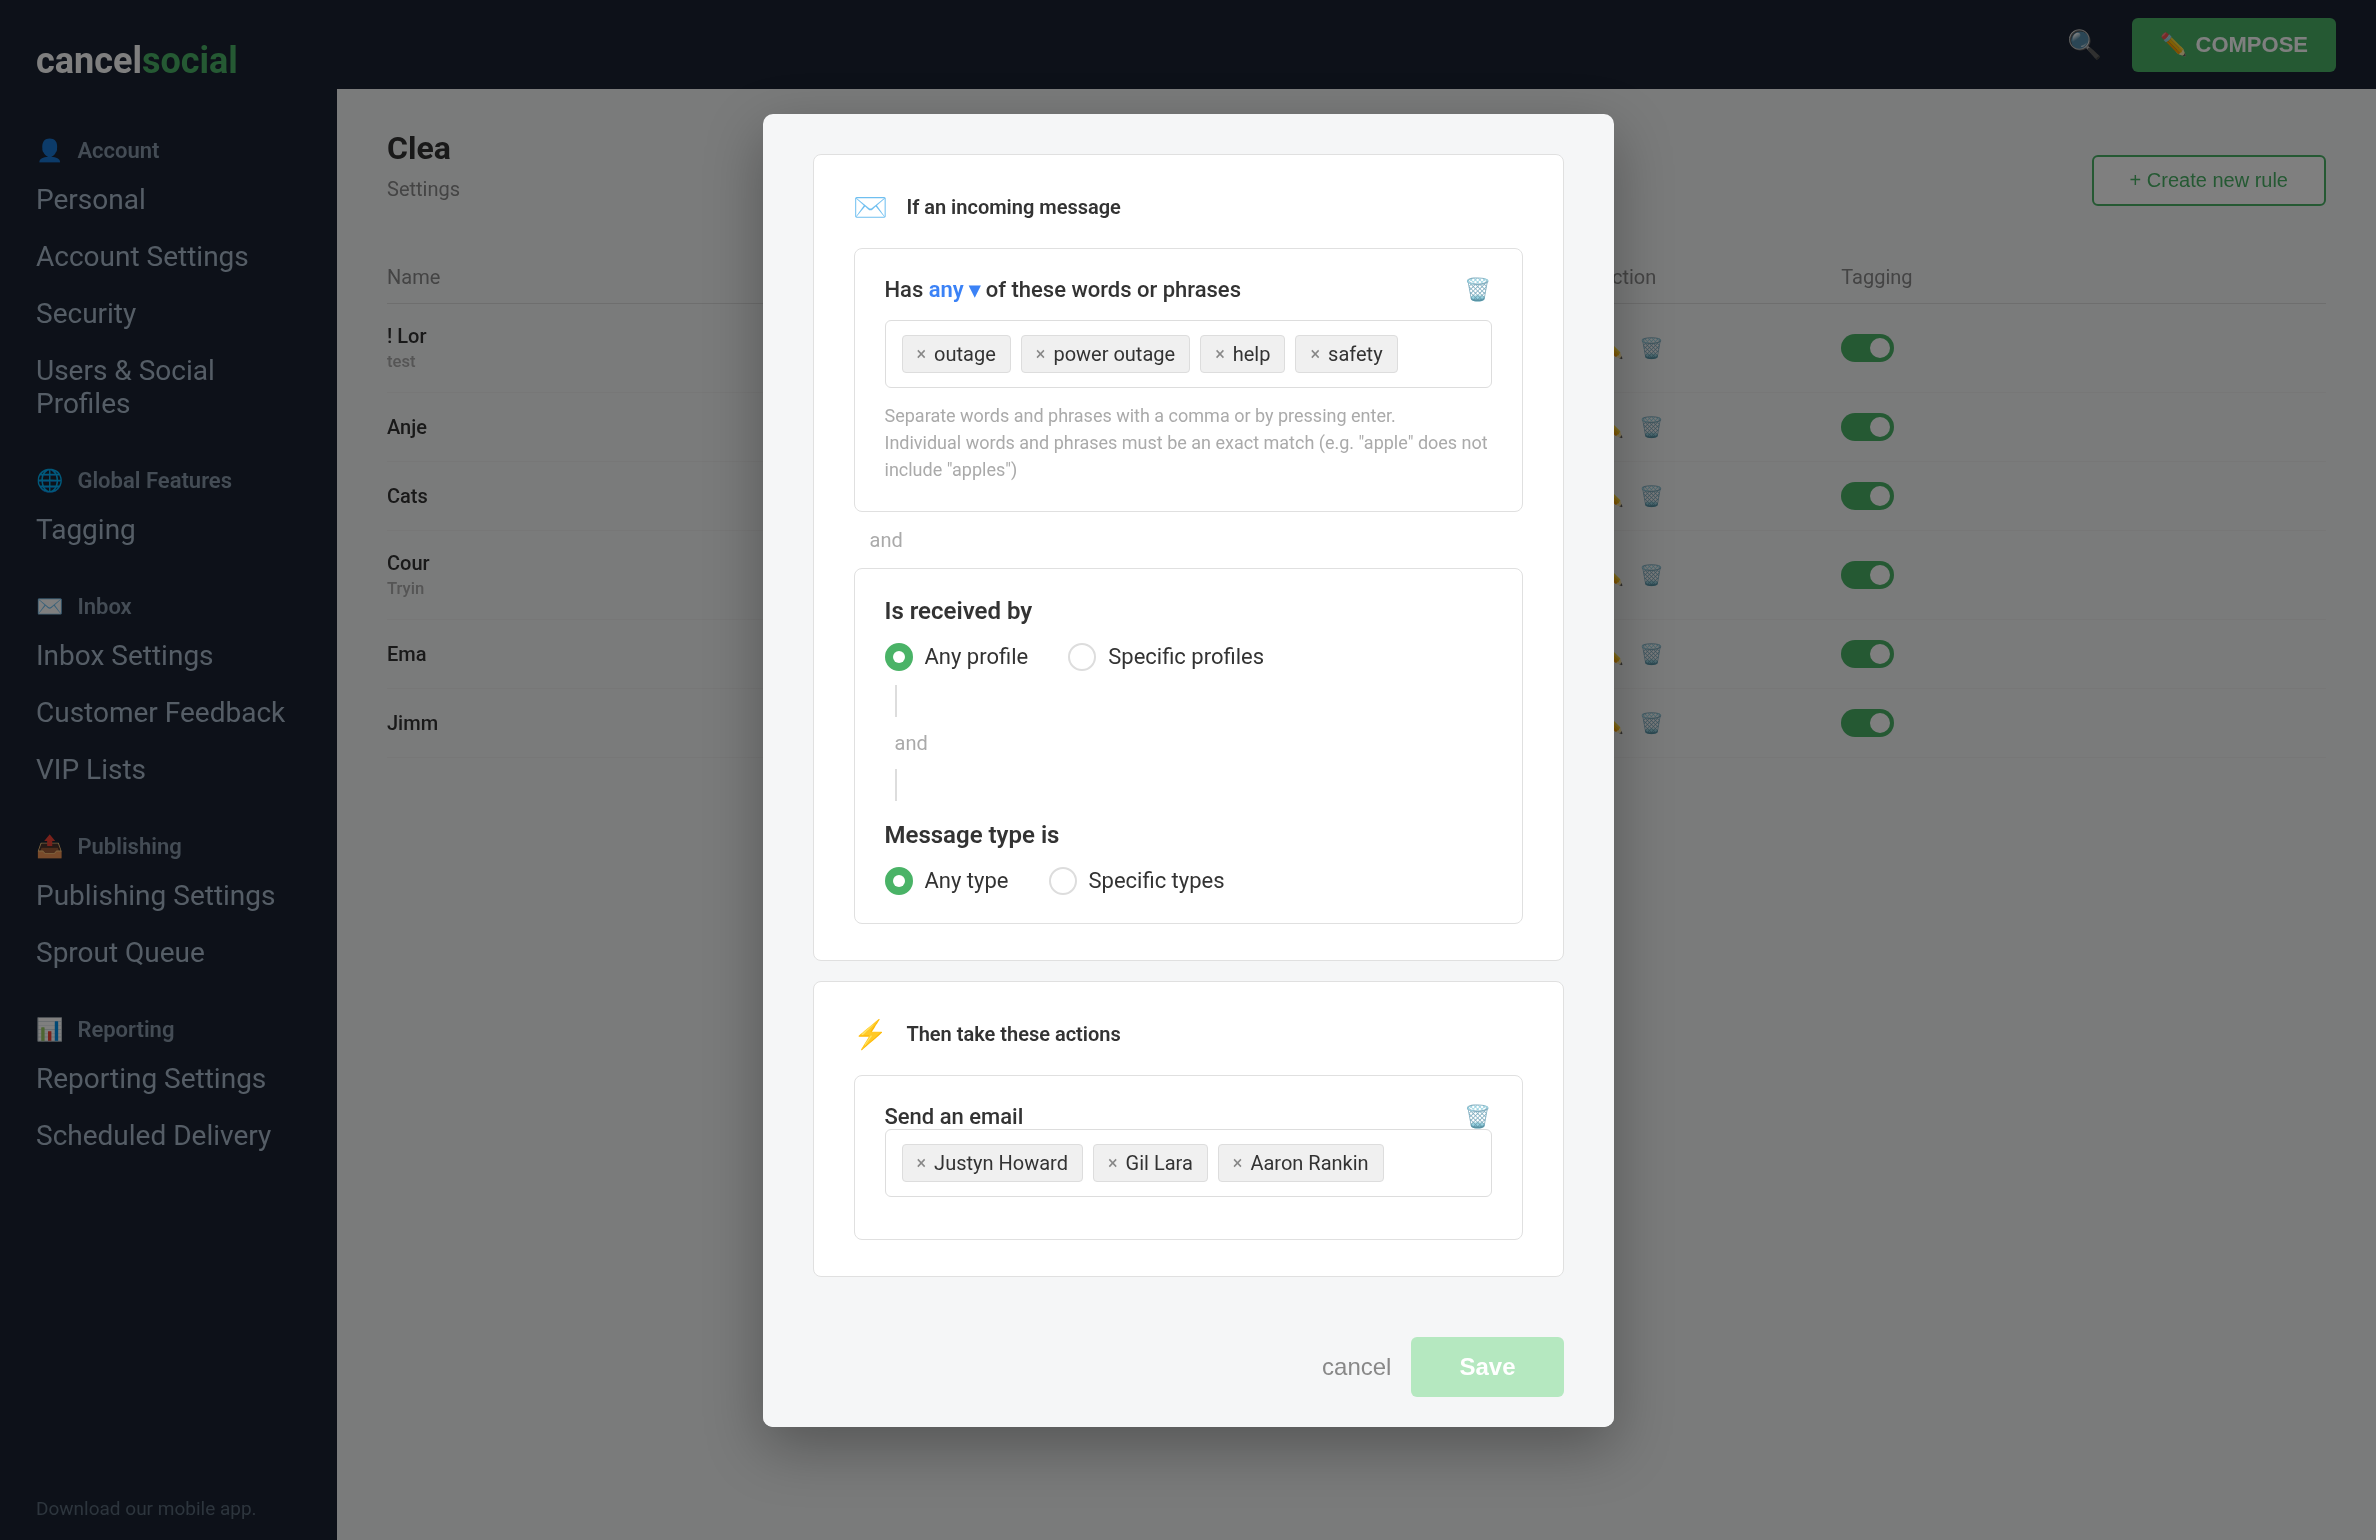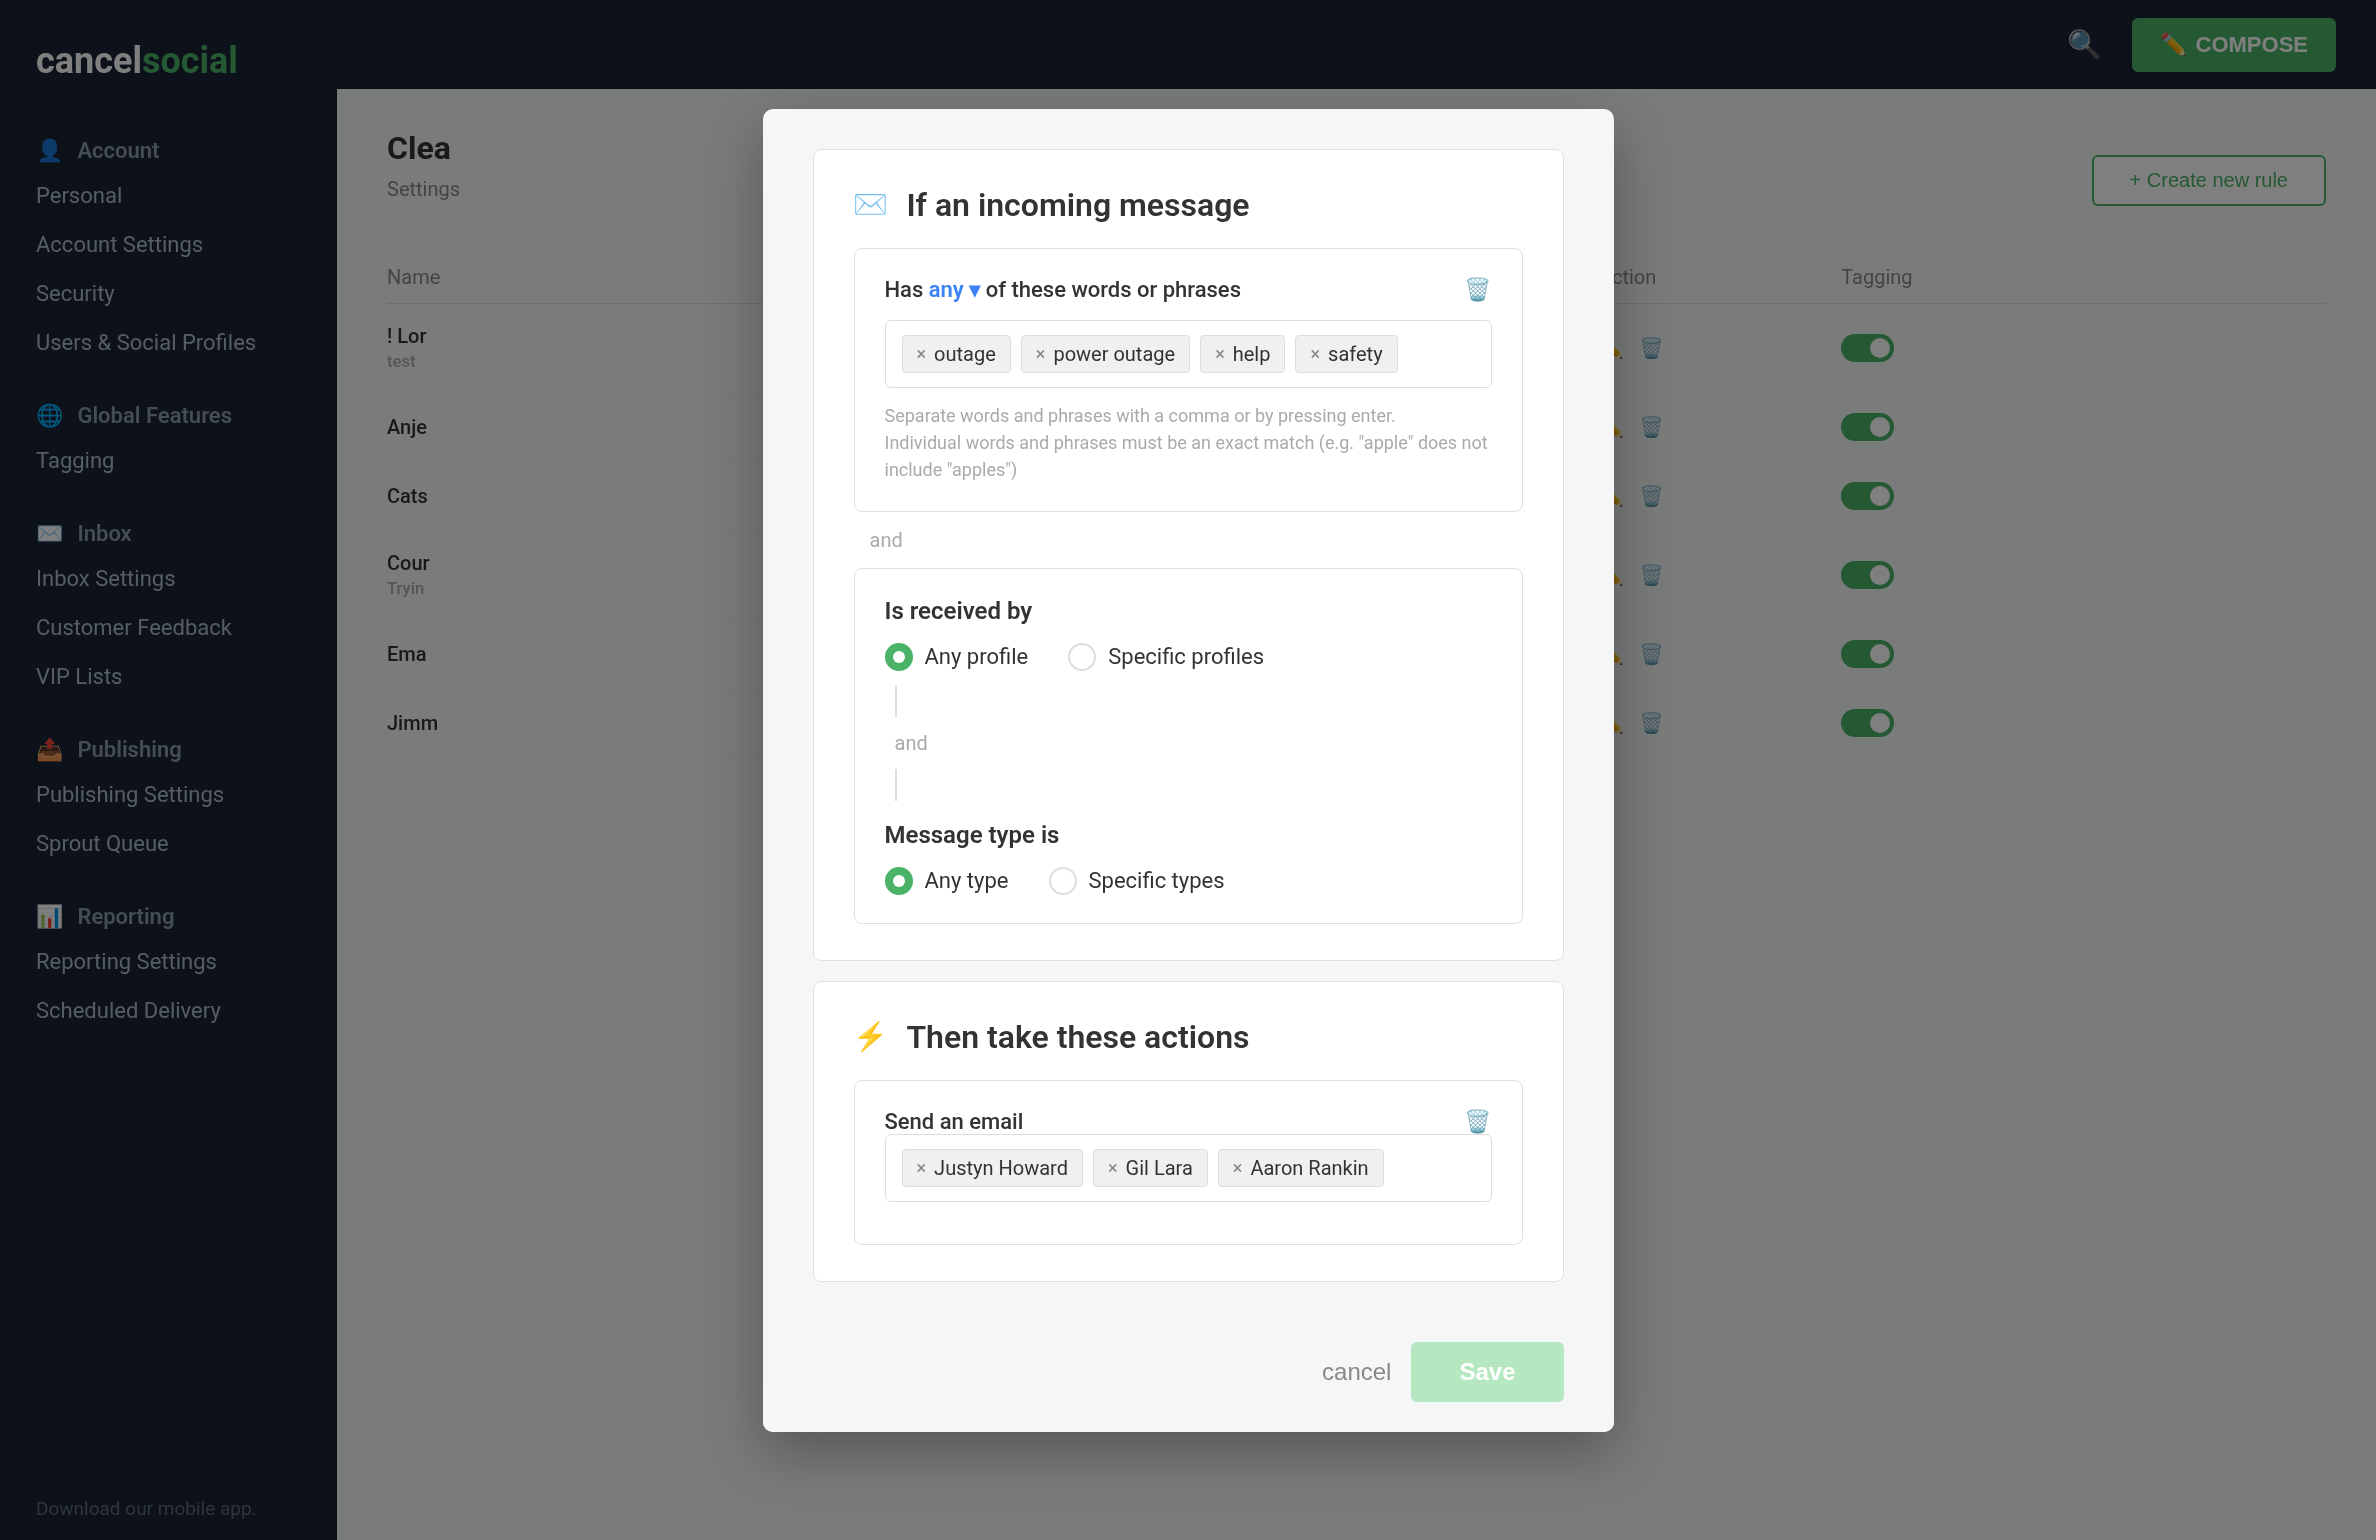--- a/index.html
+++ b/index.html
@@ -58,21 +58,21 @@
     .sidebar-section-header {
       padding: 16px 36px 8px;
       color: #8899aa;
       font-size: 22px;
       font-weight: 600;
       display: flex; align-items: center; gap: 14px;
     }
     .sidebar-item {
       padding: 12px 36px;
       color: #aabbcc;
-      font-size: 22px;
+      font-size: 28px;
       cursor: pointer;
     }
 
     
     .top-nav {
       position: absolute;
       top: 0; left: 337px; right: 0;
       height: 89px;
       background: #1a2332;
       display: flex;
@@ -204,21 +204,21 @@
       gap: 18px;
       font-size: 28px;
       font-weight: 600;
       color: #333;
       margin-bottom: 24px;
     }
     .section-icon {
       color: #888;
       font-size: 28px;
     }
-    .section-title-text { font-size: 32px; font-weight: 600; color: #333; }
+    .section-title-text { font-size: 20px; font-weight: 600; color: #333; }
 
     
     .words-card {
       border: 1px solid #e0e0e0;
       border-radius: 8px;
       padding: 28px 30px;
     }
     .words-card-header {
       display: flex;
       justify-content: space-between;

